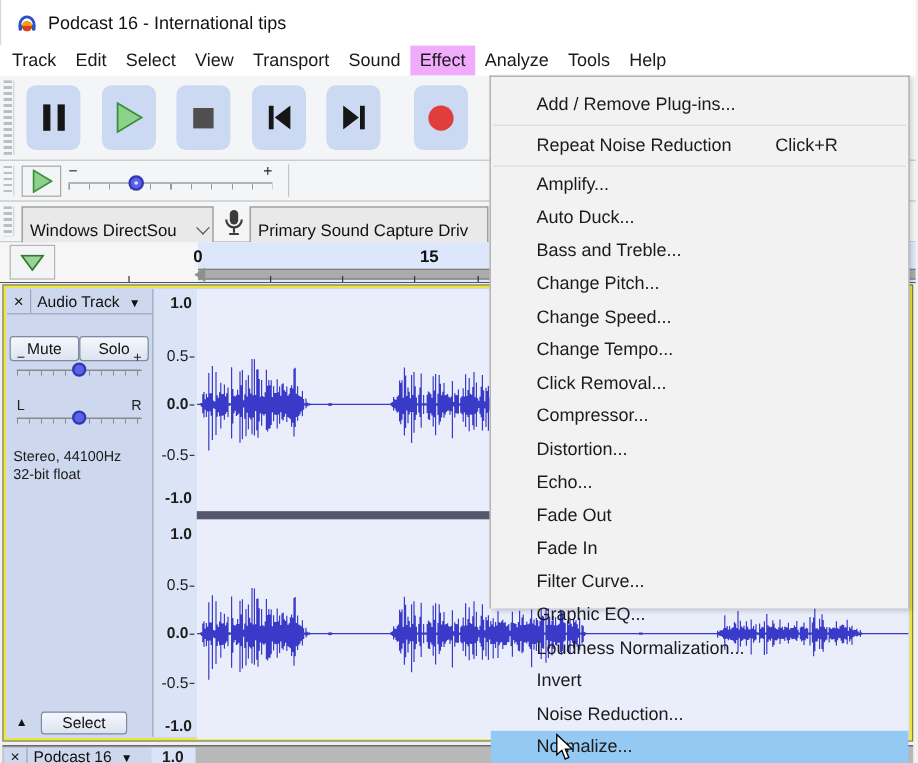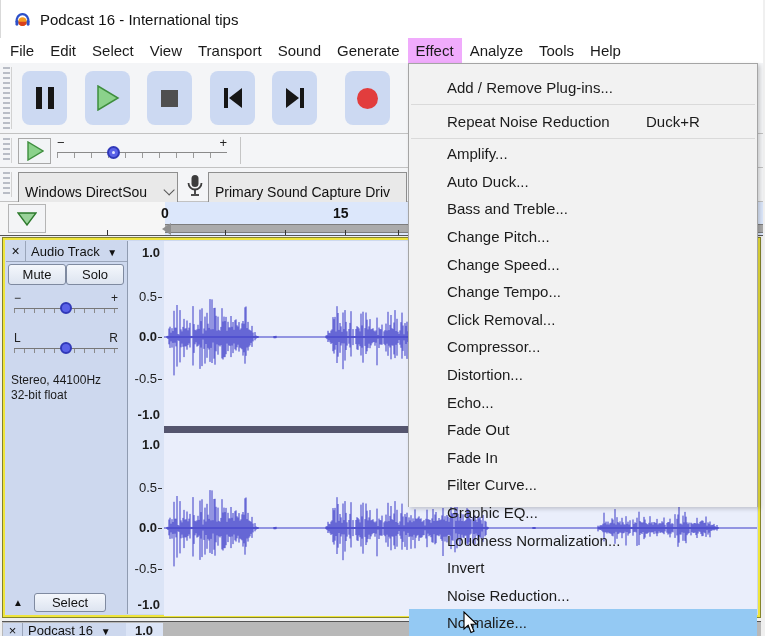--- a/index.html
+++ b/index.html
@@ -73,21 +73,21 @@
   .track-box { position:absolute; left:2px; top:1px; width:759px; height:381px;
                border:1px solid #85852a; box-shadow:inset 0 0 0 2px #efe53c; background:#cdd8ee; }
   .tk-panel { position:absolute; left:3px; top:3px; width:122px; bottom:3px; background:#cdd8ee;
               border-right:1px solid #8f9bb0; }
   .tk-head { position:absolute; left:0; top:0; right:0; height:21px; border-bottom:1px solid #9aa5ba;
              display:flex; align-items:center; font-size:13px; color:#111; }
   .tk-close { width:20px; height:100%; display:flex; align-items:center; justify-content:center;
               border-right:1px solid #9aa5ba; font-size:14px; }
   .tk-name { padding-left:5px; white-space:nowrap; }
   .tk-caret { margin-left:4px; font-size:10px; }
-  .tk-ms { position:absolute; left:2px; top:23px; width:116px; height:21px; display:flex; gap:0; }
+  .tk-ms { position:absolute; left:2px; top:39px; width:116px; height:21px; display:flex; gap:0; }
   .tk-ms .mbtn { flex:1; font-size:13px; color:#111; background:linear-gradient(#f4f7fc,#dde4f0);
                  border:1px solid #7f8aa0; border-radius:3px; display:flex; align-items:center;
                  justify-content:center; }
   .tk-slider { position:absolute; left:8px; width:104px; height:26px; }
   .tk-slider .lab-l { position:absolute; left:0; top:-2px; font-size:12px; color:#222; }
   .tk-slider .lab-r { position:absolute; right:0; top:-2px; font-size:12px; color:#222; }
   .tk-slider .line { position:absolute; left:0; right:0; top:15px; height:1px; background:#777; }
   .tk-slider .ticks { position:absolute; left:0; right:0; top:16px; height:4px;
                    background:repeating-linear-gradient(to right,#8a8a8a 0 1px,transparent 1px 10px); }
   .tk-slider .thumb { position:absolute; left:46px; top:9px; width:12px; height:12px; border-radius:50%;
@@ -146,27 +146,26 @@
       <path d="M4 13 a6.2 7 0 1 1 12 0" fill="none" stroke="#2d50c8" stroke-width="2.4"></path>
       <circle cx="10" cy="12.3" r="4.6" fill="#f59a20"></circle>
       <path d="M5.4 12.3 a4.6 4.6 0 0 0 9.2 0 z" fill="#d8401c"></path>
       <rect x="2.6" y="10.5" width="3" height="6" rx="1.4" fill="#2d50c8"></rect>
       <rect x="14.4" y="10.5" width="3" height="6" rx="1.4" fill="#2d50c8"></rect>
     </svg>
     <span class="title">Podcast 16 - International tips</span>
   </div>
 
   <div class="menubar">
-    <div class="mitem">File</div>
+    <div class="mitem">Track</div>
     <div class="mitem">Edit</div>
     <div class="mitem">Select</div>
     <div class="mitem">View</div>
     <div class="mitem">Transport</div>
     <div class="mitem">Sound</div>
-    <div class="mitem">Generate</div>
     <div class="mitem active">Effect</div>
     <div class="mitem">Analyze</div>
     <div class="mitem">Tools</div>
     <div class="mitem">Help</div>
   </div>
 
   <div class="toolbars">
 
     <div class="trow row-transport">
       <div class="grip"></div>
@@ -237,21 +236,21 @@
 
     <div class="trow row-timeline">
       <div class="tl-btn">
         <svg width="20" height="14" viewBox="0 0 20 14">
           <polygon points="1,1 19,1 10,13" fill="#9ad29a" stroke="#2d7a2d" stroke-width="1.4"></polygon>
         </svg>
       </div>
       <div class="tl-ruler">
         <div class="tl-blue"></div>
         <div class="tl-num" style="left:113px">0</div>
-        <div class="tl-num" style="left:285px">15</div>
+        <div class="tl-num" style="left:302px">15</div>
         <div class="tl-bar"></div>
         <div class="tl-marker"></div>
         <div class="tl-tick" style="left:59px"></div>
         <div class="tl-tick" style="left:177px"></div>
         <div class="tl-tick" style="left:237px"></div>
         <div class="tl-tick" style="left:297px"></div>
         <div class="tl-tick" style="left:350px"></div>
       </div>
     </div>
   </div>
@@ -340,21 +339,21 @@
     </div>
   </div>
 
   <div class="dropdown">
     <div class="dd-item">
       <span>Add / Remove Plug-ins...</span>
     </div>
     <div class="dd-sep"></div>
     <div class="dd-item">
       <span>Repeat Noise Reduction</span>
-      <span class="shortcut">Duck+R</span>
+      <span class="shortcut">Click+R</span>
     </div>
     <div class="dd-sep"></div>
     <div class="dd-effect">Amplify...</div>
     <div class="dd-effect">Auto Duck...</div>
     <div class="dd-effect">Bass and Treble...</div>
     <div class="dd-effect">Change Pitch...</div>
     <div class="dd-effect">Change Speed...</div>
     <div class="dd-effect">Change Tempo...</div>
     <div class="dd-effect">Click Removal...</div>
     <div class="dd-effect">Compressor...</div>

